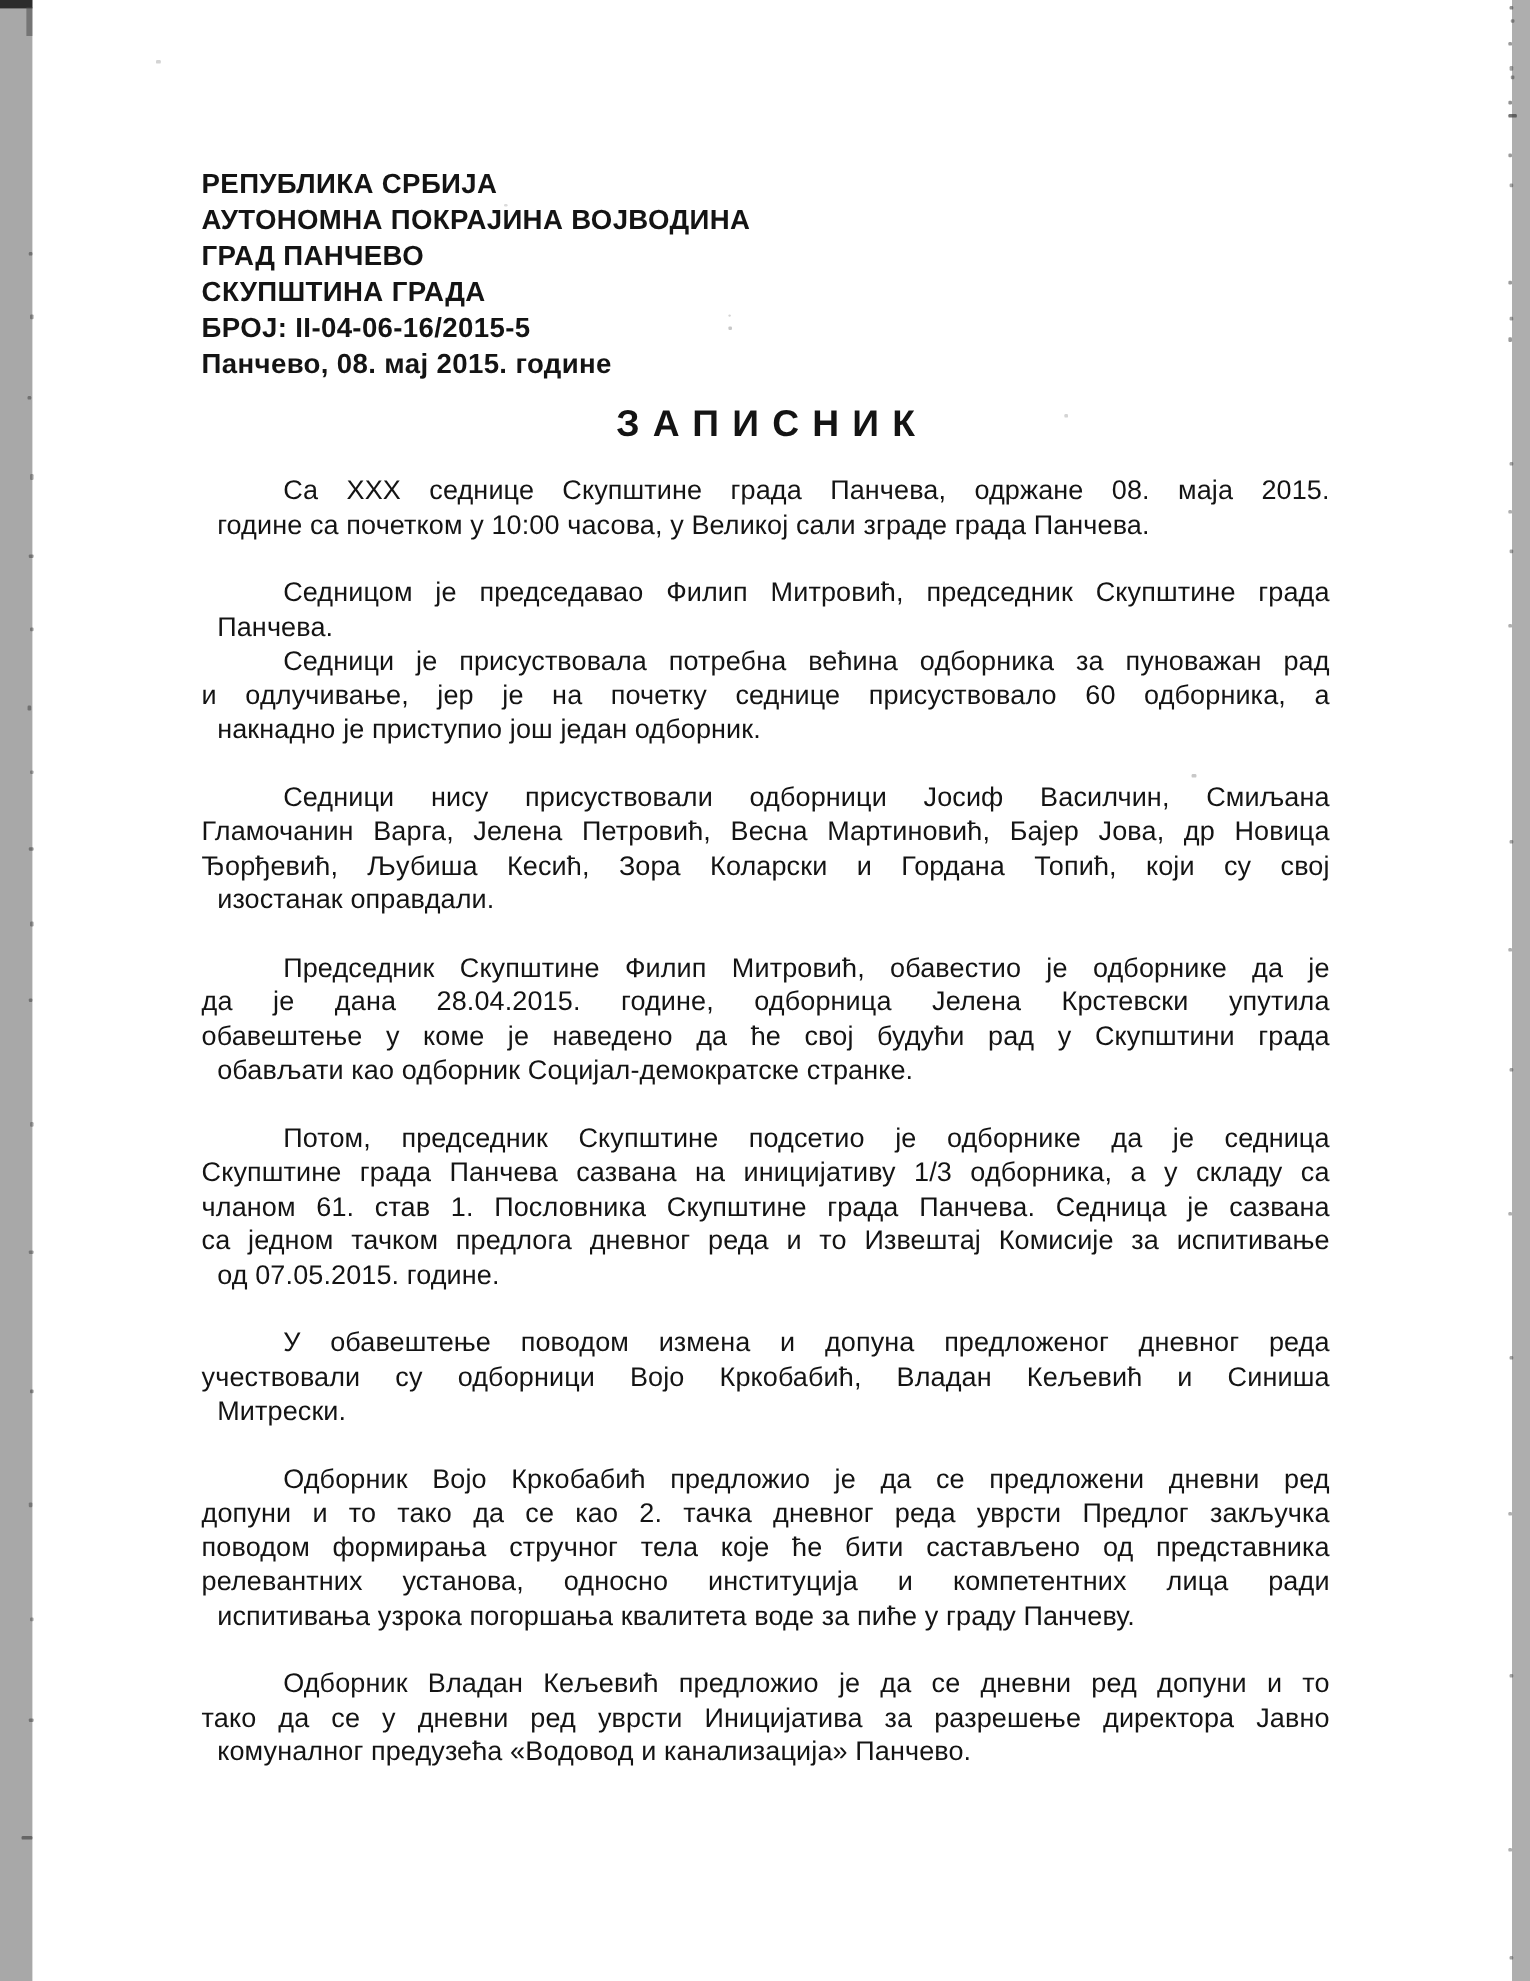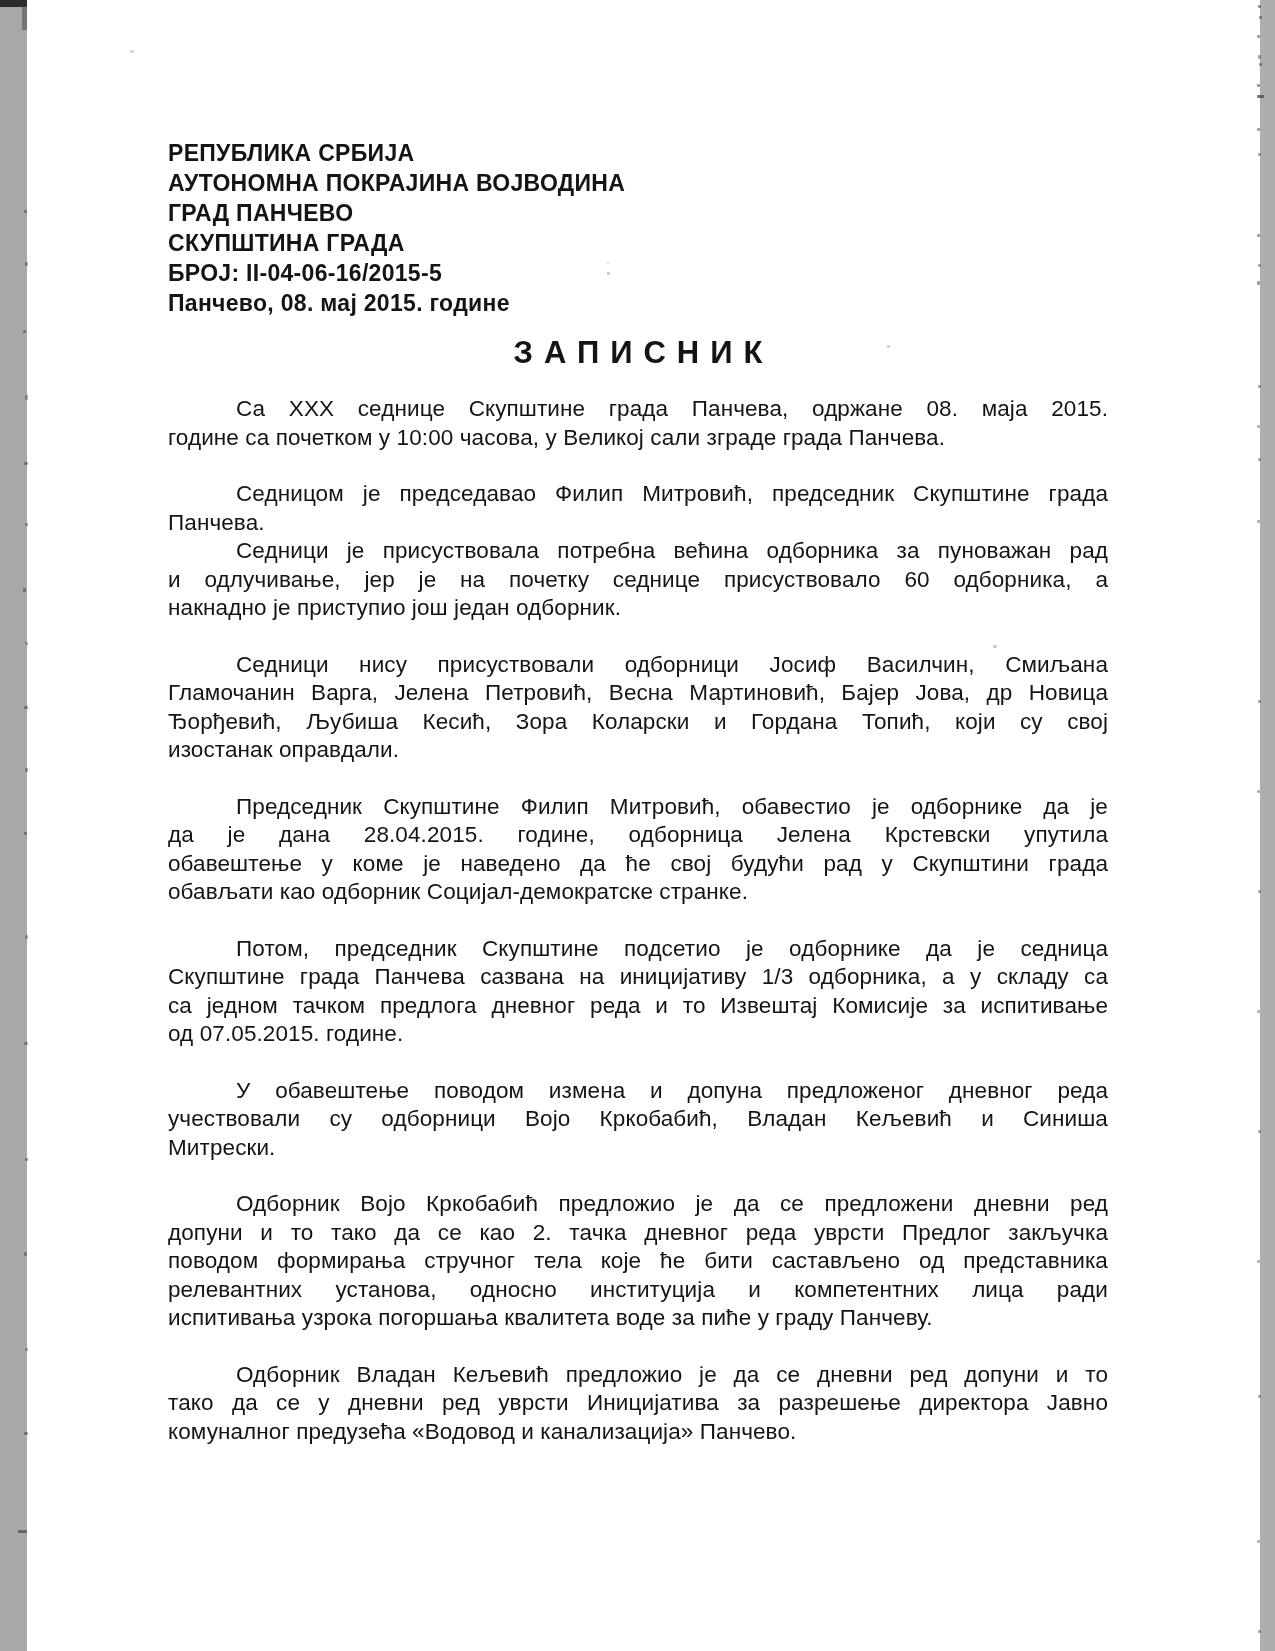--- a/index.html
+++ b/index.html
@@ -71,21 +71,21 @@
     padding: 0;
   }
   .para.no-gap { margin-top: 0; }
   .line {
     font-size: 22.5px;
     line-height: 28.5px;
     text-align: justify;
     text-align-last: justify;
     letter-spacing: .1px;
   }
-  .line.last   { text-align-last: left; }
+  .line.last   { text-align-last: left; margin-left: 13px; }
   .line.indent { text-indent: 68px; }
 </style>
 </head>
 <body>
 
 <div class="page">
   <div class="edge left"></div>
   <div class="edge right"></div>
   <div class="corner-mark"></div>
   <div class="corner-smudge"></div>
@@ -173,20 +173,21 @@
         </div>
         <div class="para">
           <div class="line indent">Председник Скупштине Филип Митровић, обавестио је одборнике да је</div>
           <div class="line">да је дана 28.04.2015. године, одборница Јелена Крстевски упутила</div>
           <div class="line">обавештење у коме је наведено да ће свој будући рад у Скупштини града</div>
           <div class="line last">обављати као одборник Социјал-демократске странке.</div>
         </div>
         <div class="para">
           <div class="line indent">Потом, председник Скупштине подсетио је одборнике да је седница</div>
           <div class="line">Скупштине града Панчева сазвана на иницијативу 1/3 одборника, а у складу са</div>
+          <div class="line">чланом 61. став 1. Пословника Скупштине града Панчева. Седница је сазвана</div>
           <div class="line">са једном тачком предлога дневног реда и то Извештај Комисије за испитивање</div>
           <div class="line last">од 07.05.2015. године.</div>
         </div>
         <div class="para">
           <div class="line indent">У обавештење поводом измена и допуна предложеног дневног реда</div>
           <div class="line">учествовали су одборници Војо Кркобабић, Владан Кељевић и Синиша</div>
           <div class="line last">Митрески.</div>
         </div>
         <div class="para">
           <div class="line indent">Одборник Војо Кркобабић предложио је да се предложени дневни ред</div>

